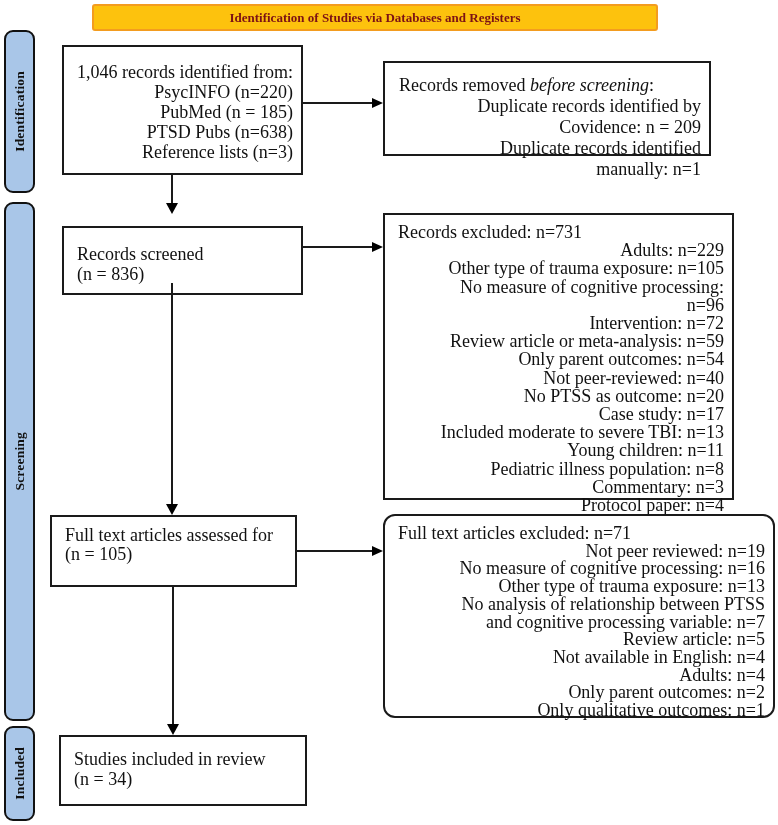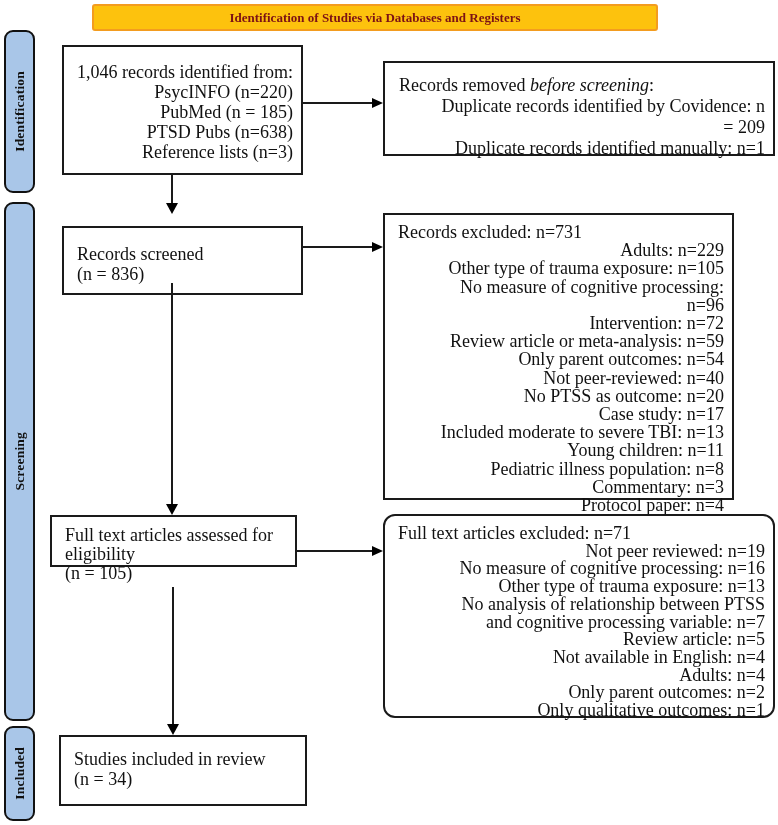--- a/index.html
+++ b/index.html
@@ -22,24 +22,24 @@
     writing-mode:vertical-rl;transform:rotate(180deg);
     font-weight:bold;font-size:13.5px;letter-spacing:.2px;white-space:nowrap;
   }
   
   .fbox{
     position:absolute;background:#fff;border:2px solid #1a1a1a;
     box-sizing:border-box;font-size:18px;
   }
   .fbox .sub{padding-left:35px;text-align:right;}
   #box1{left:62px;top:45px;width:241px;height:130px;padding:15px 8px 0 13px;line-height:20px;}
-  #box2{left:383px;top:61px;width:392px;height:95px;padding:12px 8px 0 14px;line-height:21px;}
+  #box2{left:383px;top:61px;width:328px;height:95px;padding:12px 8px 0 14px;line-height:21px;}
   #box3{left:62px;top:214px;width:241px;height:69px;padding:16px 8px 0 13px;line-height:20px;}
   #box4{left:383px;top:213px;width:351px;height:287px;padding:8px 8px 0 13px;line-height:18.2px;}
-  #box5{left:50px;top:515px;width:247px;height:52px;padding:9px 8px 0 13px;line-height:19px;}
+  #box5{left:50px;top:515px;width:247px;height:72px;padding:9px 8px 0 13px;line-height:19px;}
   #box6{left:383px;top:514px;width:392px;height:204px;padding:9px 8px 0 13px;line-height:17.7px;border-radius:12px;}
   #box7{left:59px;top:735px;width:248px;height:71px;padding:12px 8px 0 13px;line-height:20px;}
   .italic{font-style:italic;}
   
   .arrow-v{position:absolute;width:12px;}
   .arrow-v .line{position:absolute;left:5px;top:0;bottom:10px;width:1.5px;background:#1a1a1a;}
   .arrow-v .head{position:absolute;left:0;bottom:0;width:0;height:0;
     border-left:6px solid transparent;border-right:6px solid transparent;border-top:11px solid #000;}
   .arrow-h{position:absolute;height:10px;}
   .arrow-h .line{position:absolute;top:4px;left:0;right:10px;height:1.5px;background:#1a1a1a;}
@@ -97,21 +97,20 @@
     <div class="sub">Case study: n=17</div>
     <div class="sub">Included moderate to severe TBI: n=13</div>
     <div class="sub">Young children: n=11</div>
     <div class="sub">Pediatric illness population: n=8</div>
     <div class="sub">Commentary: n=3</div>
     <div class="sub">Protocol paper: n=4</div>
   </div>
 
   <div class="fbox" id="box5" style="border-color: rgb(26, 26, 26);">
     <div>Full text articles assessed for</div>
-    <div>eligibility</div>
     <div>(n = 105)</div>
   </div>
 
   <div class="fbox" id="box6" style="border-color: rgb(26, 26, 26);">
     <div>Full text articles excluded: n=71</div>
     <div class="sub">Not peer reviewed: n=19</div>
     <div class="sub">No measure of cognitive processing: n=16</div>
     <div class="sub">Other type of trauma exposure: n=13</div>
     <div class="sub">No analysis of relationship between PTSS and cognitive processing variable: n=7</div>
     <div class="sub">Review article: n=5</div>

